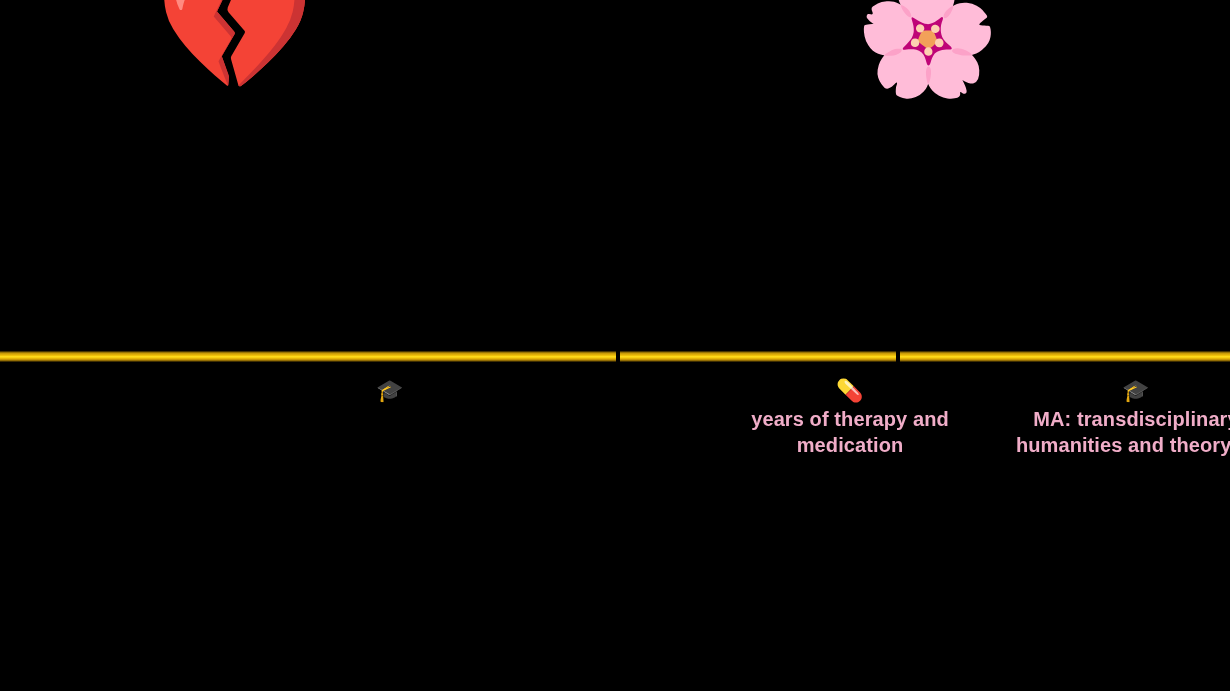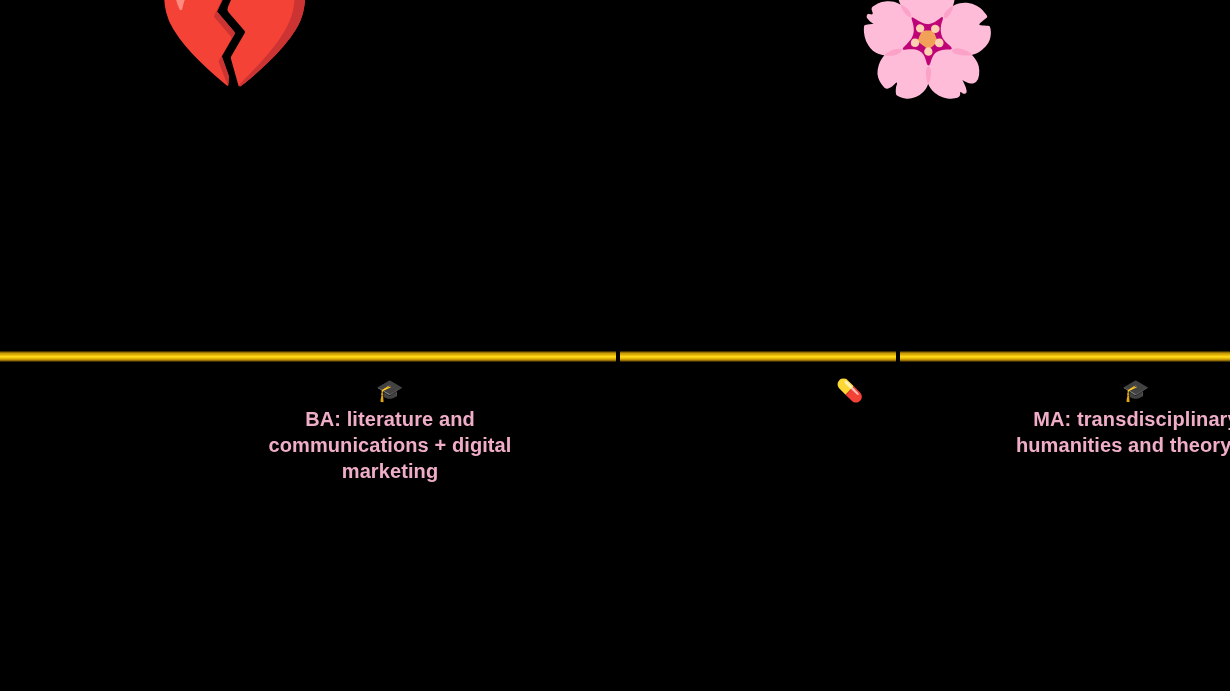--- a/index.html
+++ b/index.html
@@ -126,25 +126,25 @@
 
   <div class="float-emoji cherry-blossom">🌸</div>
 
   <div class="axis-line"></div>
 
   <div class="axis-tick" id="axis-tick-1" style="left: 616px;"></div>
   <div class="axis-tick" id="axis-tick-2" style="left: 896px;"></div>
 
   <div class="milestone" id="milestone-ba">
     <span class="milestone-icon">🎓</span>
-    <span class="milestone-label">BA: literature and communications + digital marketing</span>
   </div>
 
   <div class="milestone" id="milestone-therapy">
     <span class="milestone-icon">💊</span>
+    <span class="milestone-label">years of therapy and medication</span>
   </div>
 
   <div class="milestone" id="milestone-ma">
     <span class="milestone-icon">🎓</span>
     <span class="milestone-label">MA: transdisciplinary humanities and theory of</span>
   </div>
 
 </div>
 
 </body></html>

